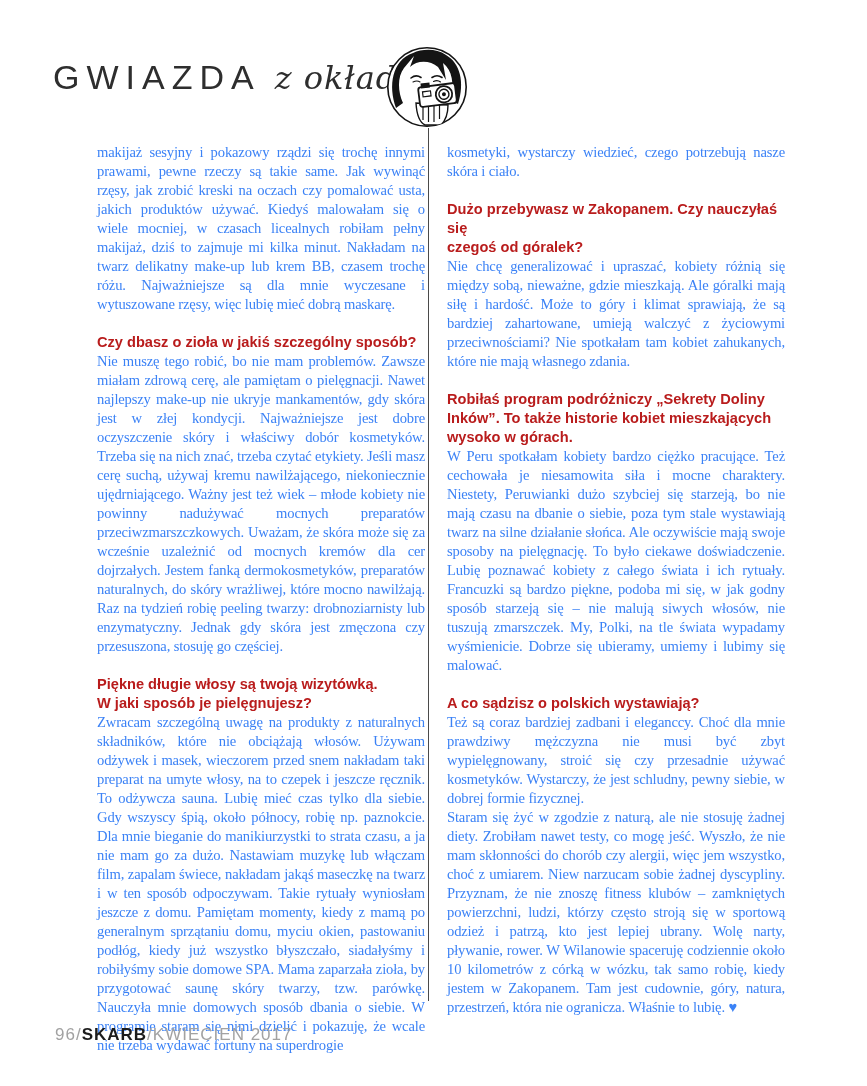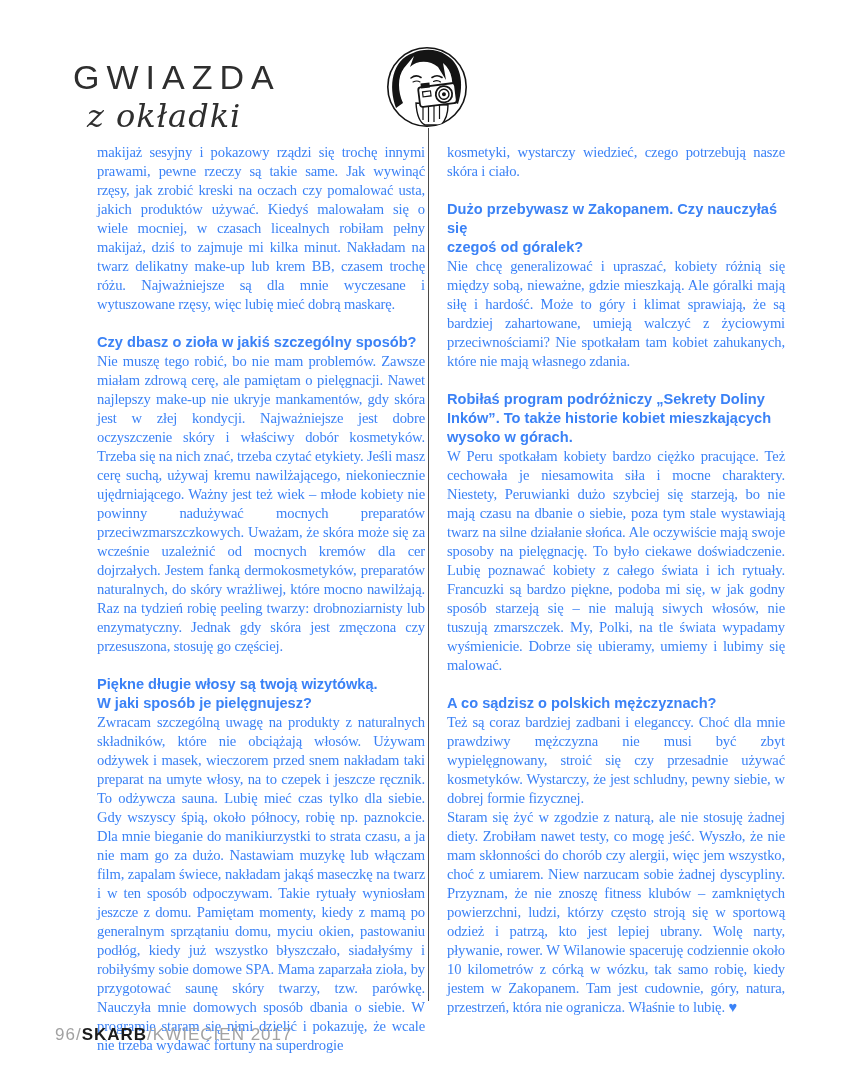--- a/index.html
+++ b/index.html
@@ -6,24 +6,23 @@
   .page{
     position:relative;
     width:867px;height:1086px;
     margin:0 auto;
     background:#ffffff;
     overflow:hidden;
     font-family:"Liberation Serif","DejaVu Serif",serif;
   }
   
   .header{
-    position:absolute;left:73px;top:58px;
-    display:flex;align-items:flex-start;
+    position:absolute;left:53px;top:58px;
+    display:flex;align-items:center;
     white-space:nowrap;
-    flex-direction:column;
   }
   .title-main{
     font-family:"Liberation Sans","DejaVu Sans",sans-serif;
     font-weight:300;
     font-size:34px;
     letter-spacing:7px;
     color:#2e2e2e;
   }
   .title-accent{
     font-family:"DejaVu Serif","Liberation Serif",serif;
@@ -59,21 +58,21 @@
     color:#3b82f6;
     text-align:justify;
     hyphens:auto;
   }
   .question{
     margin:19px 0 0 0;
     font-family:"Liberation Sans","DejaVu Sans",sans-serif;
     font-weight:700;
     font-size:14.6px;
     line-height:19px;
-    color:#3b82f6;
+    color:#b91c1c;
     white-space:pre-line;
     text-align:left;
   }
   .col > :first-child{margin-top:0;}
   
   .footer{
     position:absolute;left:55px;top:1025px;
     font-family:"Liberation Sans","DejaVu Sans",sans-serif;
     font-size:17px;
     letter-spacing:1px;
@@ -143,21 +142,21 @@
     </div>
   <div class="col col-right">
       <p class="answer">kosmetyki, wystarczy wiedzieć, czego potrzebują nasze skóra i ciało.</p>
       <h3 class="question">Dużo przebywasz w Zakopanem. Czy nauczyłaś się
 czegoś od góralek?</h3>
       <p class="answer">Nie chcę generalizować i upraszać, kobiety różnią się między sobą, nieważne, gdzie mieszkają. Ale góralki mają siłę i hardość. Może to góry i klimat sprawiają, że są bardziej zahartowane, umieją walczyć z życiowymi przeciwnościami? Nie spotkałam tam kobiet zahukanych, które nie mają własnego zdania.</p>
       <h3 class="question">Robiłaś program podróżniczy „Sekrety Doliny
 Inków”. To także historie kobiet mieszkających
 wysoko w górach.</h3>
       <p class="answer">W Peru spotkałam kobiety bardzo ciężko pracujące. Też cechowała je niesamowita siła i mocne charaktery. Niestety, Peruwianki dużo szybciej się starzeją, bo nie mają czasu na dbanie o siebie, poza tym stale wystawiają twarz na silne działanie słońca. Ale oczywiście mają swoje sposoby na pielęgnację. To było ciekawe doświadczenie. Lubię poznawać kobiety z całego świata i ich rytuały. Francuzki są bardzo piękne, podoba mi się, w jak godny sposób starzeją się – nie malują siwych włosów, nie tuszują zmarszczek. My, Polki, na tle świata wypadamy wyśmienicie. Dobrze się ubieramy, umiemy i lubimy się malować.</p>
-      <h3 class="question">A co sądzisz o polskich mężczyznach?</h3>
+      <h3 class="question">A co sądzisz o polskich wystawiają?</h3>
       <p class="answer">Też są coraz bardziej zadbani i eleganccy. Choć dla mnie prawdziwy mężczyzna nie musi być zbyt wypielęgnowany, stroić się czy przesadnie używać kosmetyków. Wystarczy, że jest schludny, pewny siebie, w dobrej formie fizycznej.</p>
       <p class="answer">Staram się żyć w zgodzie z naturą, ale nie stosuję żadnej diety. Zrobiłam nawet testy, co mogę jeść. Wyszło, że nie mam skłonności do chorób czy alergii, więc jem wszystko, choć z umiarem. Niew narzucam sobie żadnej dyscypliny. Przyznam, że nie znoszę fitness klubów – zamkniętych powierzchni, ludzi, którzy często stroją się w sportową odzież i patrzą, kto jest lepiej ubrany. Wolę narty, pływanie, rower. W Wilanowie spaceruję codziennie około 10 kilometrów z córką w wózku, tak samo robię, kiedy jestem w Zakopanem. Tam jest cudownie, góry, natura, przestrzeń, która nie ogranicza. Właśnie to lubię. ♥</p>
     </div>
 
   <div class="footer">
     <span>96</span><span>/</span><span class="magazine">SKARB</span><span>/</span><span>KWIECIEŃ 2017</span>
   </div>
 
 </div>
 

